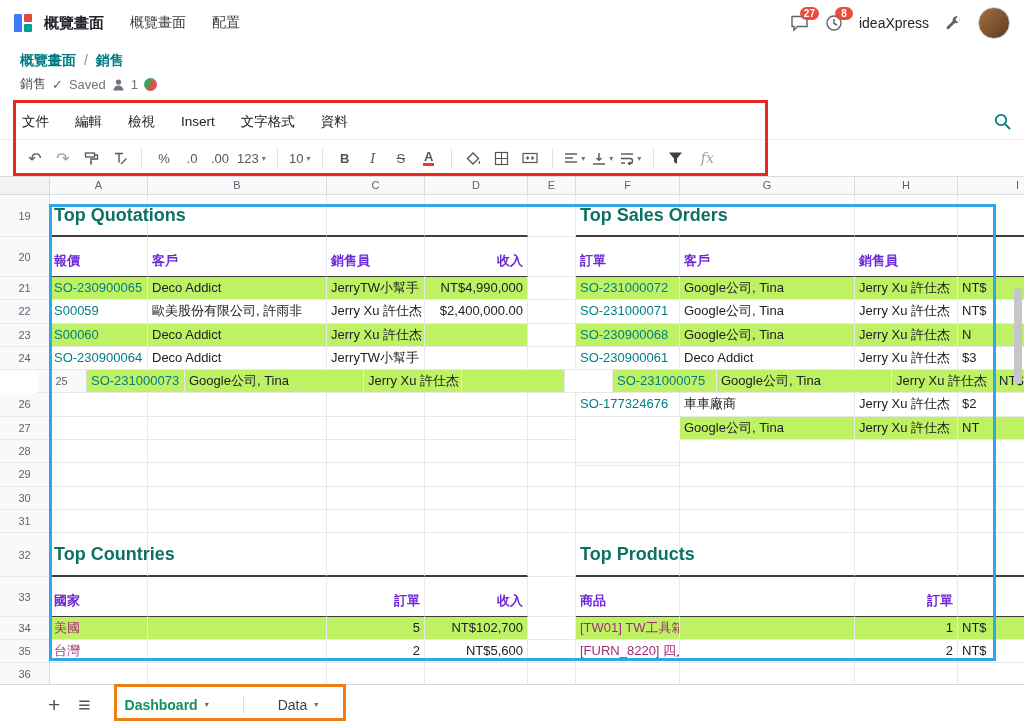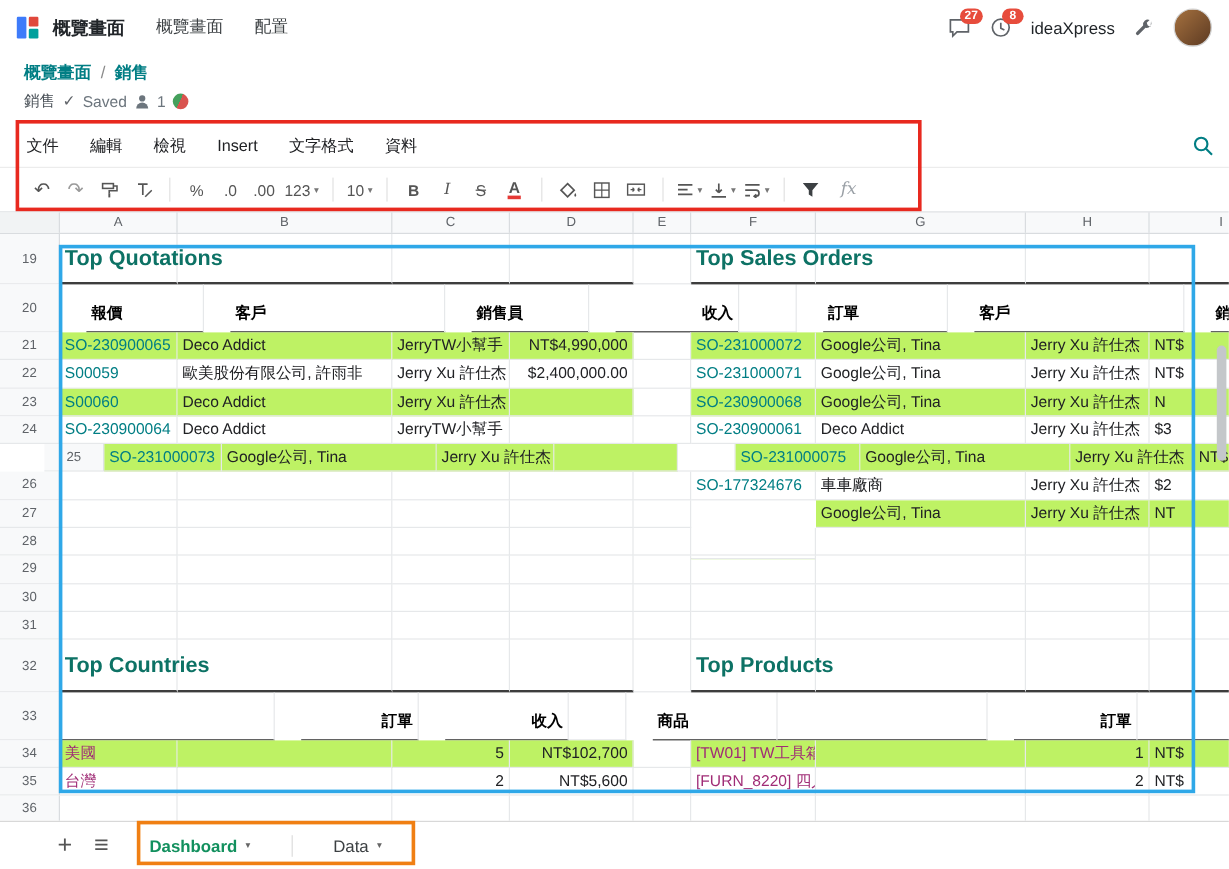--- a/index.html
+++ b/index.html
@@ -62,21 +62,21 @@
   .col-headers{display:flex;height:19px;background:#f8f9fa;border-top:1px solid #d9dcdf;border-bottom:1px solid #d9dcdf;box-sizing:border-box;}
   .corner{width:50px;flex-shrink:0;border-right:1px solid #d9dcdf;box-sizing:border-box;background:#f1f3f4;}
   .col-h{box-sizing:border-box;flex-shrink:0;border-right:1px solid #d9dcdf;font-size:11px;color:#5f6368;
          text-align:center;line-height:17px;cursor:pointer;}
   .g-row{display:flex;}
   .row-num{width:50px;flex-shrink:0;box-sizing:border-box;background:#f8f9fa;border-right:1px solid #d9dcdf;
            border-bottom:1px solid #e6e8ea;font-size:11px;color:#5f6368;text-align:center;cursor:pointer;}
   .g-cell{box-sizing:border-box;flex-shrink:0;border-right:1px solid #e6e8ea;border-bottom:1px solid #e6e8ea;
           padding:0 4px;font-size:13px;color:#202124;white-space:nowrap;overflow:hidden;position:relative;cursor:cell;}
   .g-cell.title{font-size:18px;font-weight:700;color:#0d7265;overflow:visible;z-index:2;}
-  .g-cell.hdr{font-weight:700;color:#000000;margin-left:22px;}
+  .g-cell.hdr{font-weight:700;color:#6d28d9;}
   .g-cell.num{text-align:right;}
   .g-cell.lt{color:#017e84;}
   .g-cell.lm{color:#a02c76;}
   .g-cell.band{background:#bef264;}
   .g-cell.ub{border-bottom:2px solid #3d3d3d;}
   .g-cell.hb{border-bottom:1px solid #3d3d3d;}
   .vb .g-cell{display:flex;align-items:flex-end;padding-bottom:6px;line-height:normal !important;}
   .vb .g-cell.num{justify-content:flex-end;}
 
   .vscroll{position:absolute;right:2px;top:288px;width:8px;height:96px;background:#c4c7ca;border-radius:4px;z-index:10;cursor:grab;}
@@ -438,20 +438,21 @@
         <div class="g-cell ub" style="width: 98px; line-height: 43px;"></div>
         <div class="g-cell ub" style="width: 103px; line-height: 43px;"></div>
         <div class="g-cell" style="width: 48px; line-height: 43px;"></div>
         <div class="g-cell title ub" style="width: 104px; line-height: 43px;">Top Products</div>
         <div class="g-cell ub" style="width: 175px; line-height: 43px;"></div>
         <div class="g-cell ub" style="width: 103px; line-height: 43px;"></div>
         <div class="g-cell ub" style="width: 120px; line-height: 43px;"></div>
       </div>
       <div class="g-row vb" style="height: 40px;">
         <div class="row-num" style="line-height: 40px;">33</div>
+        <div class="g-cell hdr hb" style="width: 98px;">國家</div>
         <div class="g-cell hb" style="width: 179px;"></div>
         <div class="g-cell hdr num hb" style="width: 98px;">訂單</div>
         <div class="g-cell hdr num hb" style="width: 103px;">收入</div>
         <div class="g-cell" style="width: 48px;"></div>
         <div class="g-cell hdr hb" style="width: 104px;">商品</div>
         <div class="g-cell hb" style="width: 175px;"></div>
         <div class="g-cell hdr num hb" style="width: 103px;">訂單</div>
         <div class="g-cell hb" style="width: 120px;"></div>
       </div>
       <div class="g-row" style="height: 23px;">

